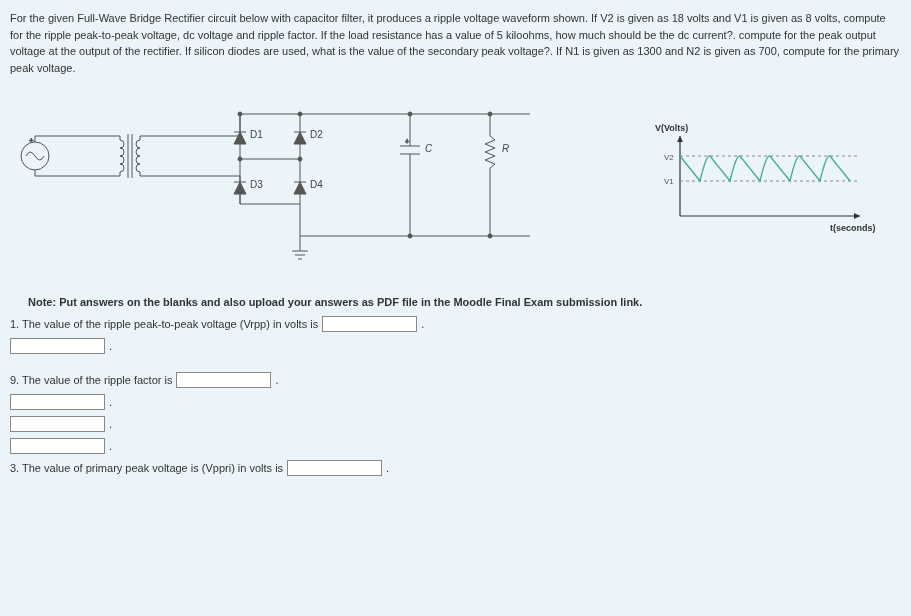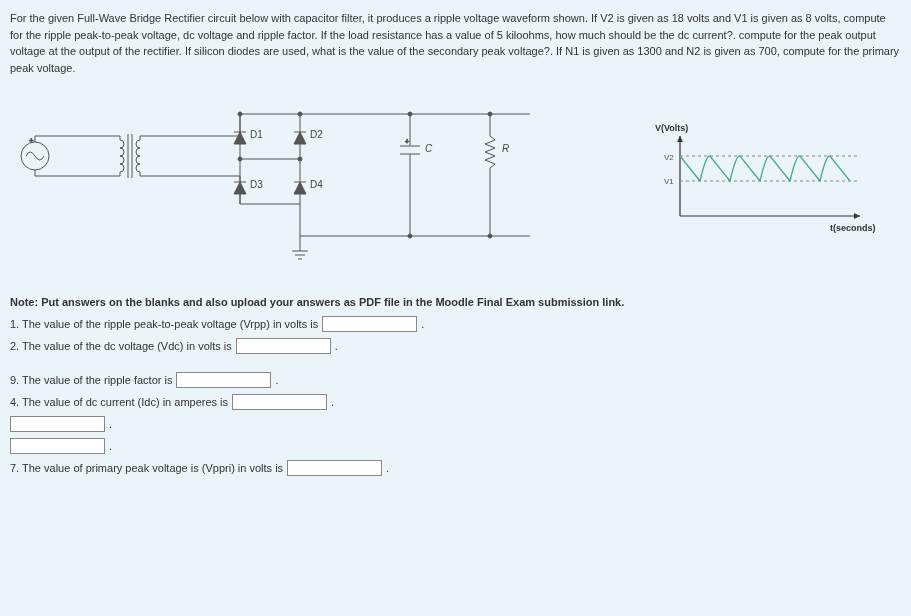--- a/index.html
+++ b/index.html
@@ -1,21 +1,21 @@
 <!DOCTYPE html>
 <html><head>
   <meta charset="utf-8">
   <style>
     * { box-sizing: border-box; margin: 0; padding: 0; }
     body { font-family: Arial, sans-serif; font-size: 11px; color: #333; background: #eaf4f9; padding: 10px; width: 911px; }
     .problem-text { line-height: 1.5; margin-bottom: 15px; }
     .circuit-area { display: flex; align-items: center; gap: 20px; margin: 20px 0 30px 0; }
     .circuit-svg { flex: 0 0 620px; }
     .waveform-svg { flex: 0 0 230px; }
-    .note { font-weight: bold; margin: 10px 0 8px 0; }
+    .note { font-weight: bold; margin: 10px 0 8px 18px; }
     .question-row { margin: 6px 0; display: flex; align-items: center; gap: 4px; }
     .question-row.spaced { margin-top: 18px; }
     .answer-input { border: 1px solid #888; height: 16px; width: 95px; background: #fff; font-size: 11px; padding: 0 2px; }
   </style>
 </head>
 <body>
 
 <div class="problem-text">For the given Full-Wave Bridge Rectifier circuit below with capacitor filter, it produces a ripple voltage waveform shown. If V2 is given as 18 volts and V1 is given as 8 volts, compute for the ripple peak-to-peak voltage, dc voltage and ripple factor. If the load resistance has a value of 5 kiloohms, how much should be the dc current?. compute for the peak output voltage at the output of the rectifier. If silicon diodes are used, what is the value of the secondary peak voltage?. If N1 is given as 1300 and N2 is given as 700, compute for the primary peak voltage.</div>
 
 <div class="circuit-area">
@@ -134,44 +134,42 @@
 
 <div class="note">Note: Put answers on the blanks and also upload your answers as PDF file in the Moodle Final Exam submission link.</div>
 
 <div class="question-row">
   <span>1. The value of the ripple peak-to-peak voltage (Vrpp) in volts is</span>
   <input class="answer-input" type="text" style="">
   <span>.</span>
 </div>
 
 <div class="question-row">
-  <span>2. The value of the dc voltage (Vdc) in volts is</span>
   <input class="answer-input" type="text" style="">
   <span>.</span>
 </div>
 
 <div class="question-row spaced">
   <span>9.  The value of the ripple factor is</span>
-  <input class="answer-input" type="text" style="">
-  <span>.</span>
-</div>
-
-<div class="question-row">
-  <span>4. The value of dc current (Idc) in amperes is</span>
   <input class="answer-input" type="text" style="">
   <span>.</span>
 </div>
 
 <div class="question-row">
   <input class="answer-input" type="text" style="">
   <span>.</span>
 </div>
 
 <div class="question-row">
   <input class="answer-input" type="text" style="">
   <span>.</span>
 </div>
 
 <div class="question-row">
-  <span>7. The value of primary peak voltage is (Vppri) in volts is</span>
+  <input class="answer-input" type="text" style="">
+  <span>.</span>
+</div>
+
+<div class="question-row">
+  <span>3. The value of primary peak voltage is (Vppri) in volts is</span>
   <input class="answer-input" type="text" style="">
   <span>.</span>
 </div>
 
 </body></html>

